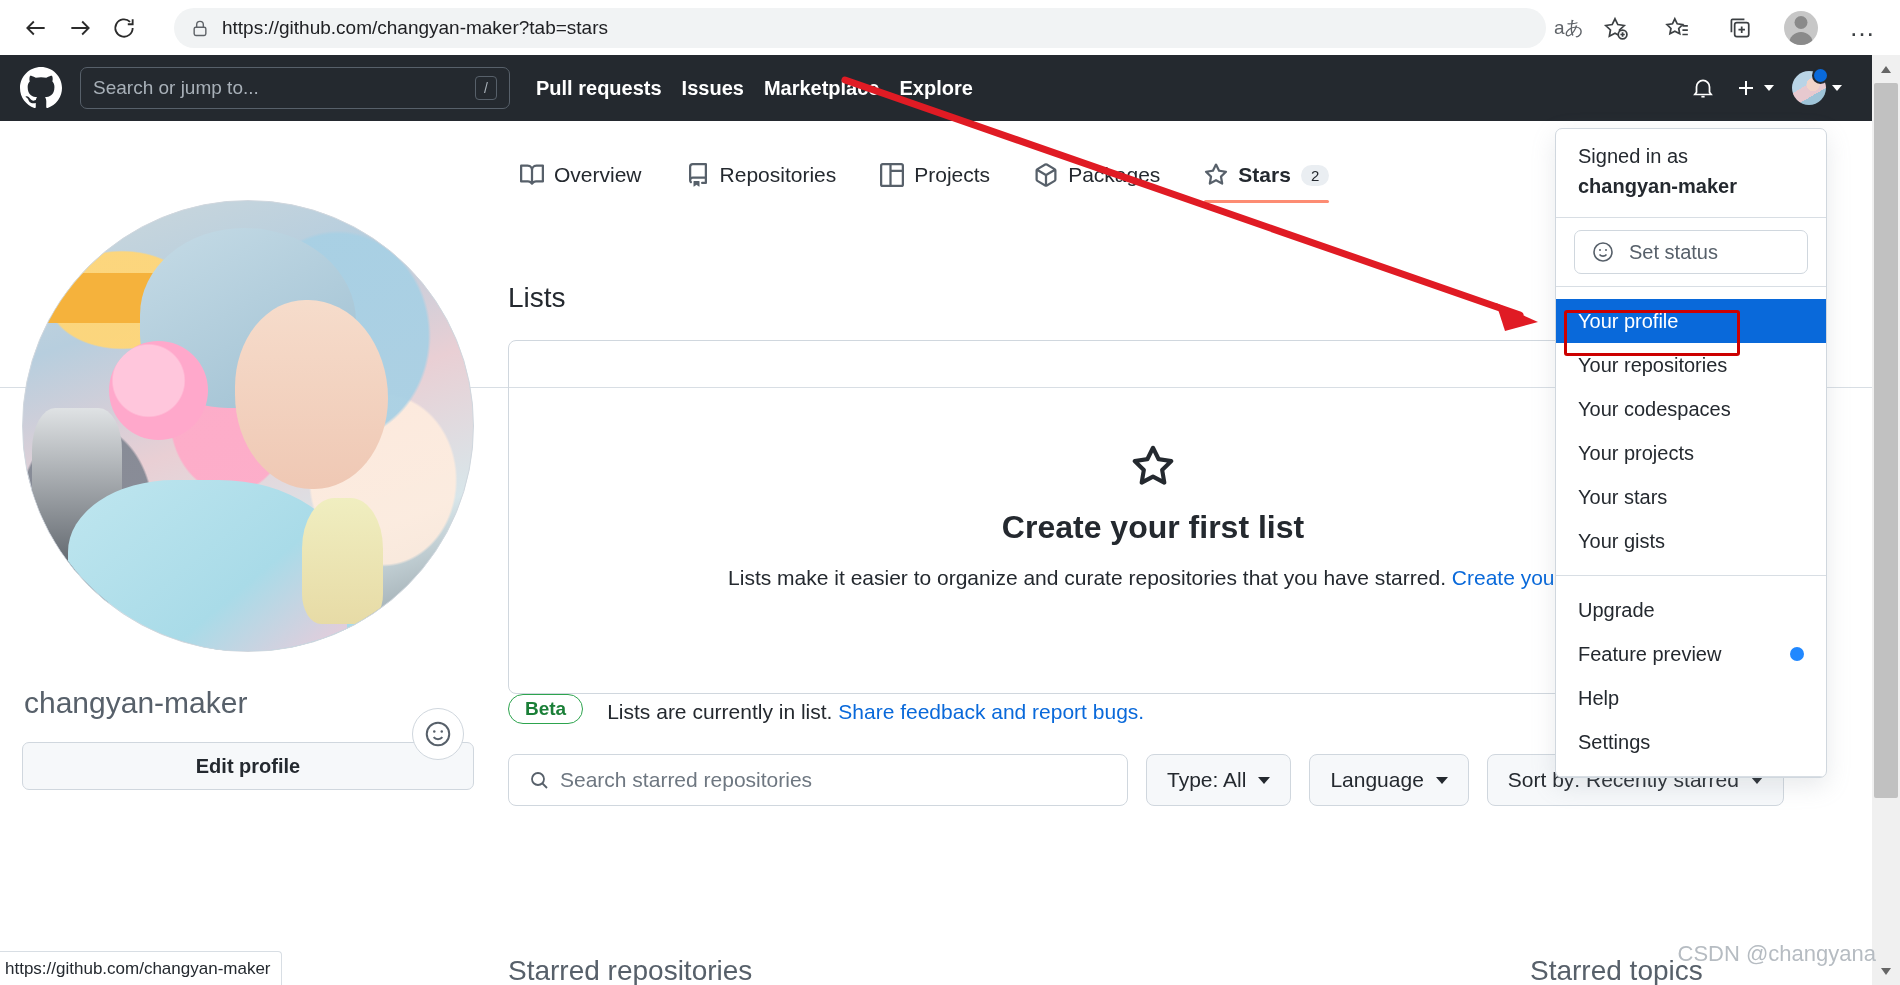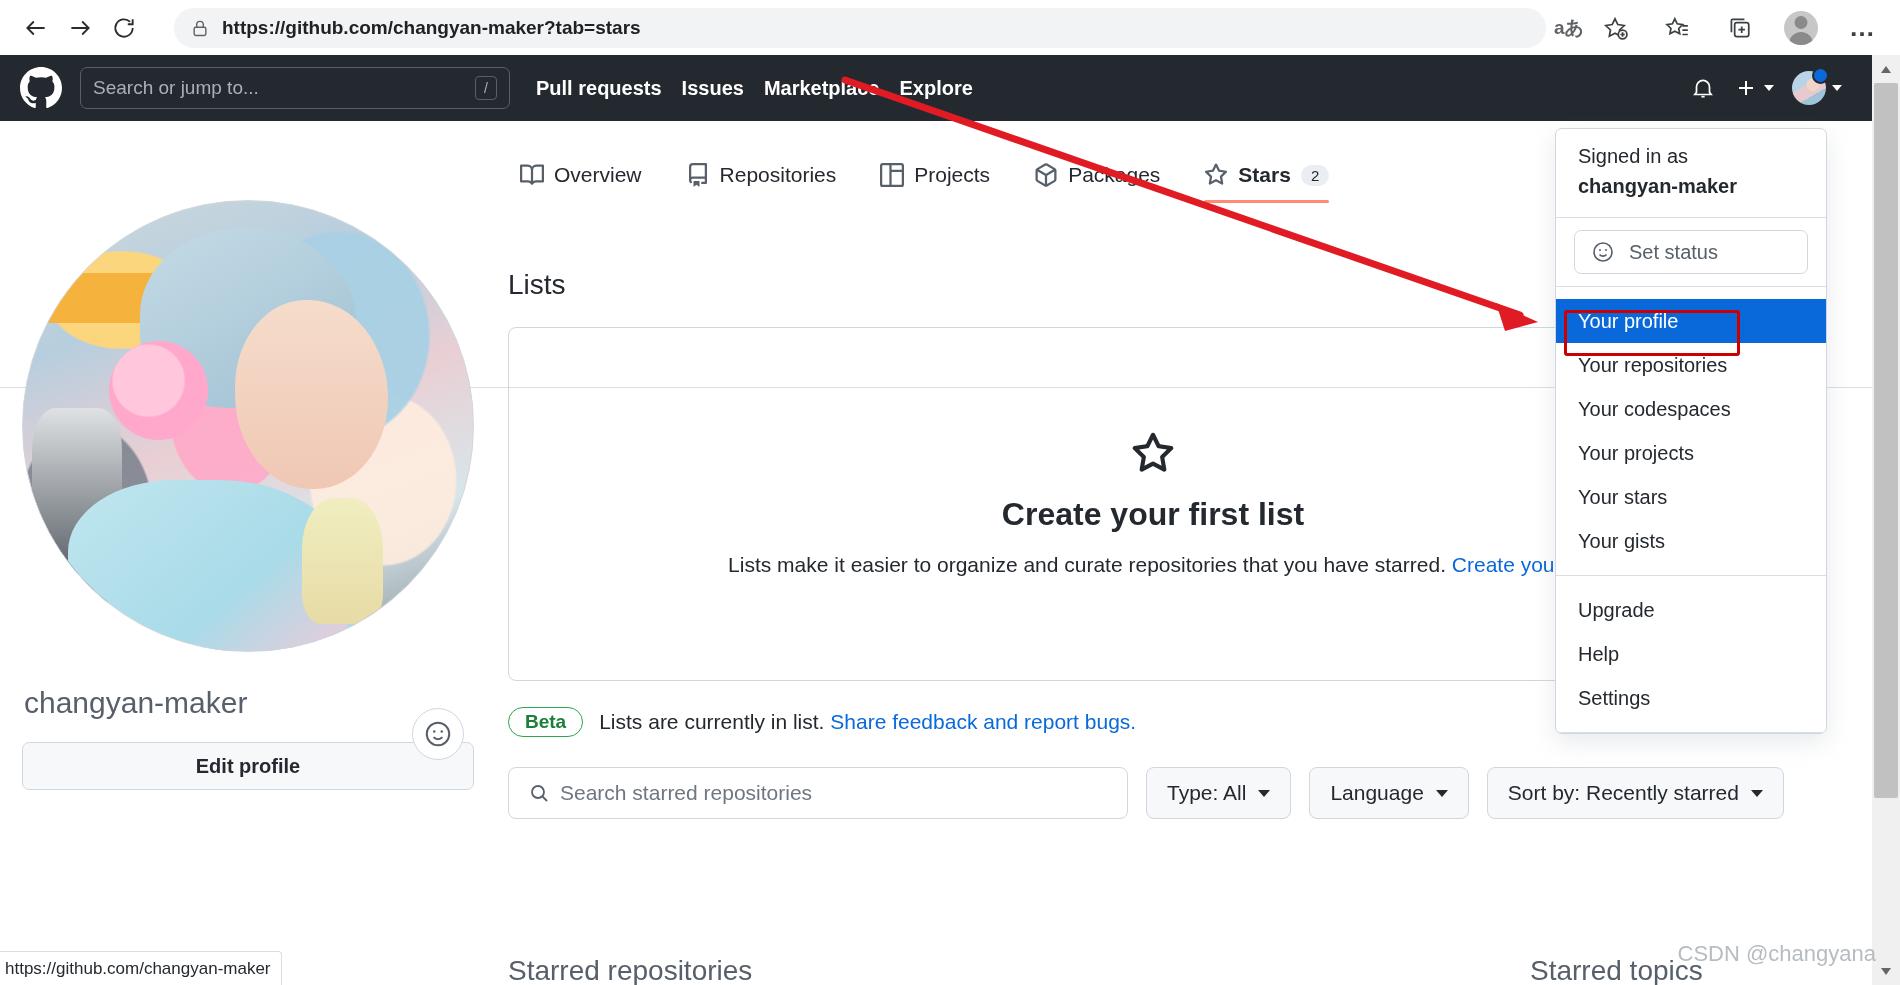--- a/index.html
+++ b/index.html
@@ -6,21 +6,21 @@
   html, body {
     width: 1900px; height: 985px;
     font-family: "Liberation Sans", sans-serif;
     background: #fff; overflow: hidden;
   }
   .screen { position: relative; width: 1900px; height: 985px; overflow: hidden; background:#fff; }
 
   
   .browser-bar {
     position:absolute; left:0; top:0; width:1900px; height:55px;
-    background:#ffffff; display:flex; align-items:center; padding:4px 14px;font-weight:bold;
+    background:#ffffff; display:flex; align-items:center; padding:4px 14px;
   }
   .nav-btn {
     width:44px; height:44px; display:flex; align-items:center; justify-content:center;
     color:#2b2b2b; cursor:pointer; flex:none;
   }
   .nav-btn svg { display:block; }
   .url-pill {
     margin-left:28px; height:40px; flex:1 1 auto; max-width:1380px;
     background:#f1f3f4; border-radius:20px; display:flex; align-items:center;
     padding:0 16px; gap:12px;
@@ -108,32 +108,32 @@
     cursor:pointer; z-index:3;
   }
   .profile-login { margin-top:34px; font-size:30px; color:#57606a; font-weight:300; padding-left:2px; }
   .edit-profile-btn {
     margin-top:22px; width:452px; height:48px; border:1px solid #d0d7de; border-radius:7px;
     background:#f6f8fa; font-size:20px; font-weight:bold; color:#24292f; cursor:pointer;
     font-family:"Liberation Sans", sans-serif;
   }
 
   
-  .main { position:absolute; left:508px; top:269px; width:1290px; }
+  .main { position:absolute; left:508px; top:282px; width:1290px; }
   .lists-title { font-size:28px; font-weight:300; color:#24292f; }
   .empty-card {
     margin-top:26px; width:1290px; height:354px; border:1px solid #d0d7de; border-radius:8px;
     display:flex; flex-direction:column; align-items:center; justify-content:center; gap:20px; padding:0 40px;
   }
   .empty-star { width:44px; height:44px; color:#24292f; }
   .empty-h { font-size:32px; font-weight:600; color:#24292f; text-align:center; }
   .empty-p { font-size:21px; color:#24292f; text-align:center; white-space:nowrap; }
   .empty-p a { color:#0969da; text-decoration:none; }
 
-  .beta-row { margin-top:26px; display:flex; align-items:center; gap:16px; }
+  .beta-row { display:flex; align-items:flex-end; gap:24px; }
   .beta-pill {
     border:1px solid #2da44e; color:#1a7f37; border-radius:20px; padding:3px 16px;
     font-size:19px; font-weight:600;
   }
   .beta-text { font-size:21px; color:#24292f; }
   .beta-text a { color:#0969da; text-decoration:none; }
 
   .filters { margin-top:30px; display:flex; align-items:center; gap:18px; }
   .search-starred {
     width:620px; height:52px; border:1px solid #d0d7de; border-radius:8px; background:#fff;
@@ -447,20 +447,24 @@
         <span>Your gists</span>
       </div>
     </div>
     <div class="dd-div"></div>
 
     <div class="dd-sec">
       <div class="dd-item">
         <span>Upgrade</span>
       </div>
       <div class="dd-item">
+        <span>Feature preview</span>
+        <span class="dot-blue"></span>
+      </div>
+      <div class="dd-item">
         <span>Help</span>
       </div>
       <div class="dd-item">
         <span>Settings</span>
       </div>
     </div>
     <div class="dd-div"></div>
 
   </div>
 

